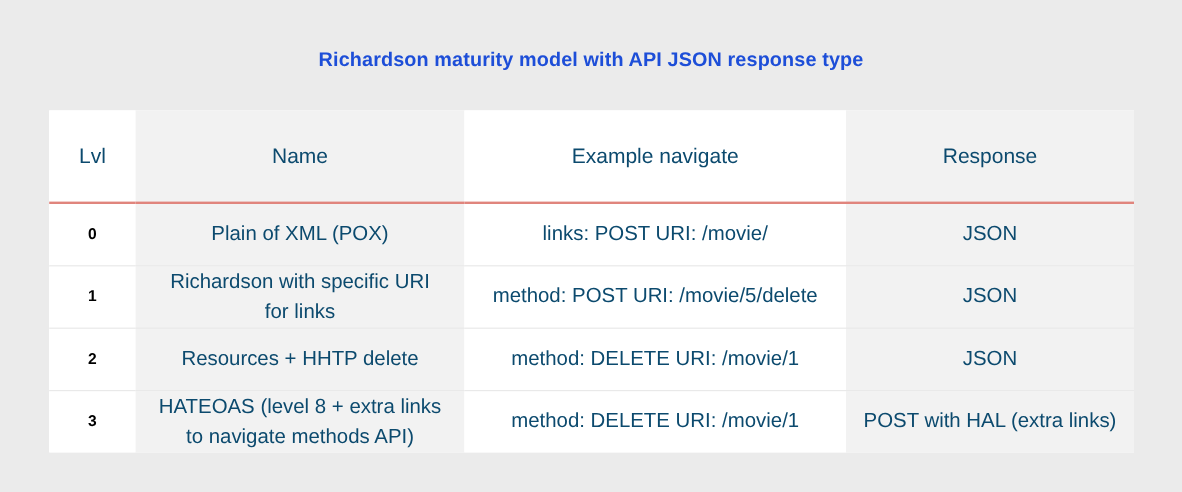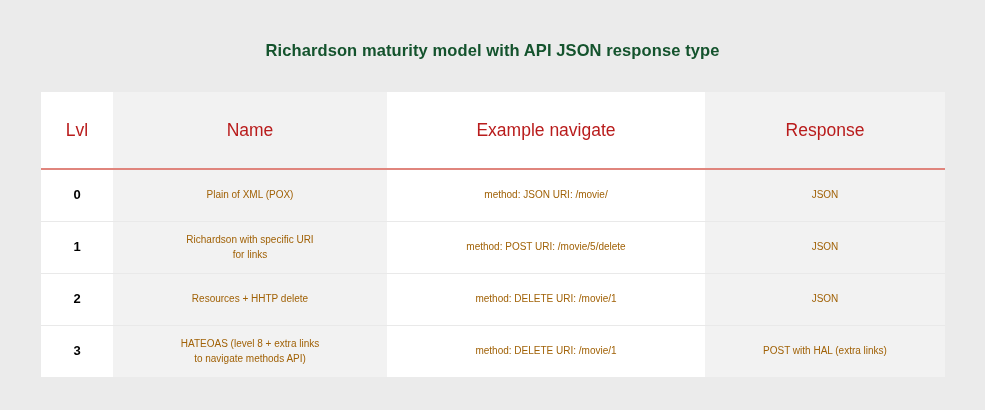--- a/index.html
+++ b/index.html
@@ -24,21 +24,21 @@
 
   .title {
     position: absolute;
     left: 0;
     top: 41px;
     width: 985px;
     text-align: center;
     font-size: 16.5px;
     font-weight: 600;
     letter-spacing: 0.1px;
-    color: #14532d;
+    color: #1d4ed8;
   }
 
   .table-wrap {
     position: absolute;
     left: 41px;
     top: 92px;
     width: 904px;
     height: 284px;
   }
 
@@ -57,32 +57,32 @@
   col.c-resp { width: 240px; }
 
   
   .col-white { background: #ffffff; }
   .col-tint  { background: #f2f2f2; }
 
   thead th {
     height: 76px;
     font-weight: 400;
     font-size: 17.5px;
-    color: #b91c1c;
+    color: #0c4a6e;
     vertical-align: middle;
     border-bottom: 2px solid #e0857d;
     padding: 0;
   }
 
   tbody td {
     text-align: center;
     vertical-align: middle;
     padding: 0 10px;
-    font-size: 10px;
-    color: #a16207;
+    font-size: 17px;
+    color: #0c4a6e;
     border-bottom: 1px solid #e9e9e9;
     line-height: 1.45;
   }
   tbody tr:last-child td {
     border-bottom: none;
   }
 
   tbody td.lvl {
     font-weight: 700;
     font-size: 13px;
@@ -119,21 +119,21 @@
         </tr>
       </thead>
 
       <tbody>
 
         <tr class="row-h1">
           <td class="lvl col-white">0</td>
           <td class="col-tint">
             <span class="cell-line">Plain of XML (POX)</span>
           </td>
-          <td class="col-white">method: JSON URI: /movie/</td>
+          <td class="col-white">links: POST URI: /movie/</td>
           <td class="col-tint">JSON</td>
         </tr>
 
         <tr class="row-h2">
           <td class="lvl col-white">1</td>
           <td class="col-tint">
             <span class="cell-line">Richardson with specific URI</span>
             <span class="cell-line">for links</span>
           </td>
           <td class="col-white">method: POST URI: /movie/5/delete</td>

